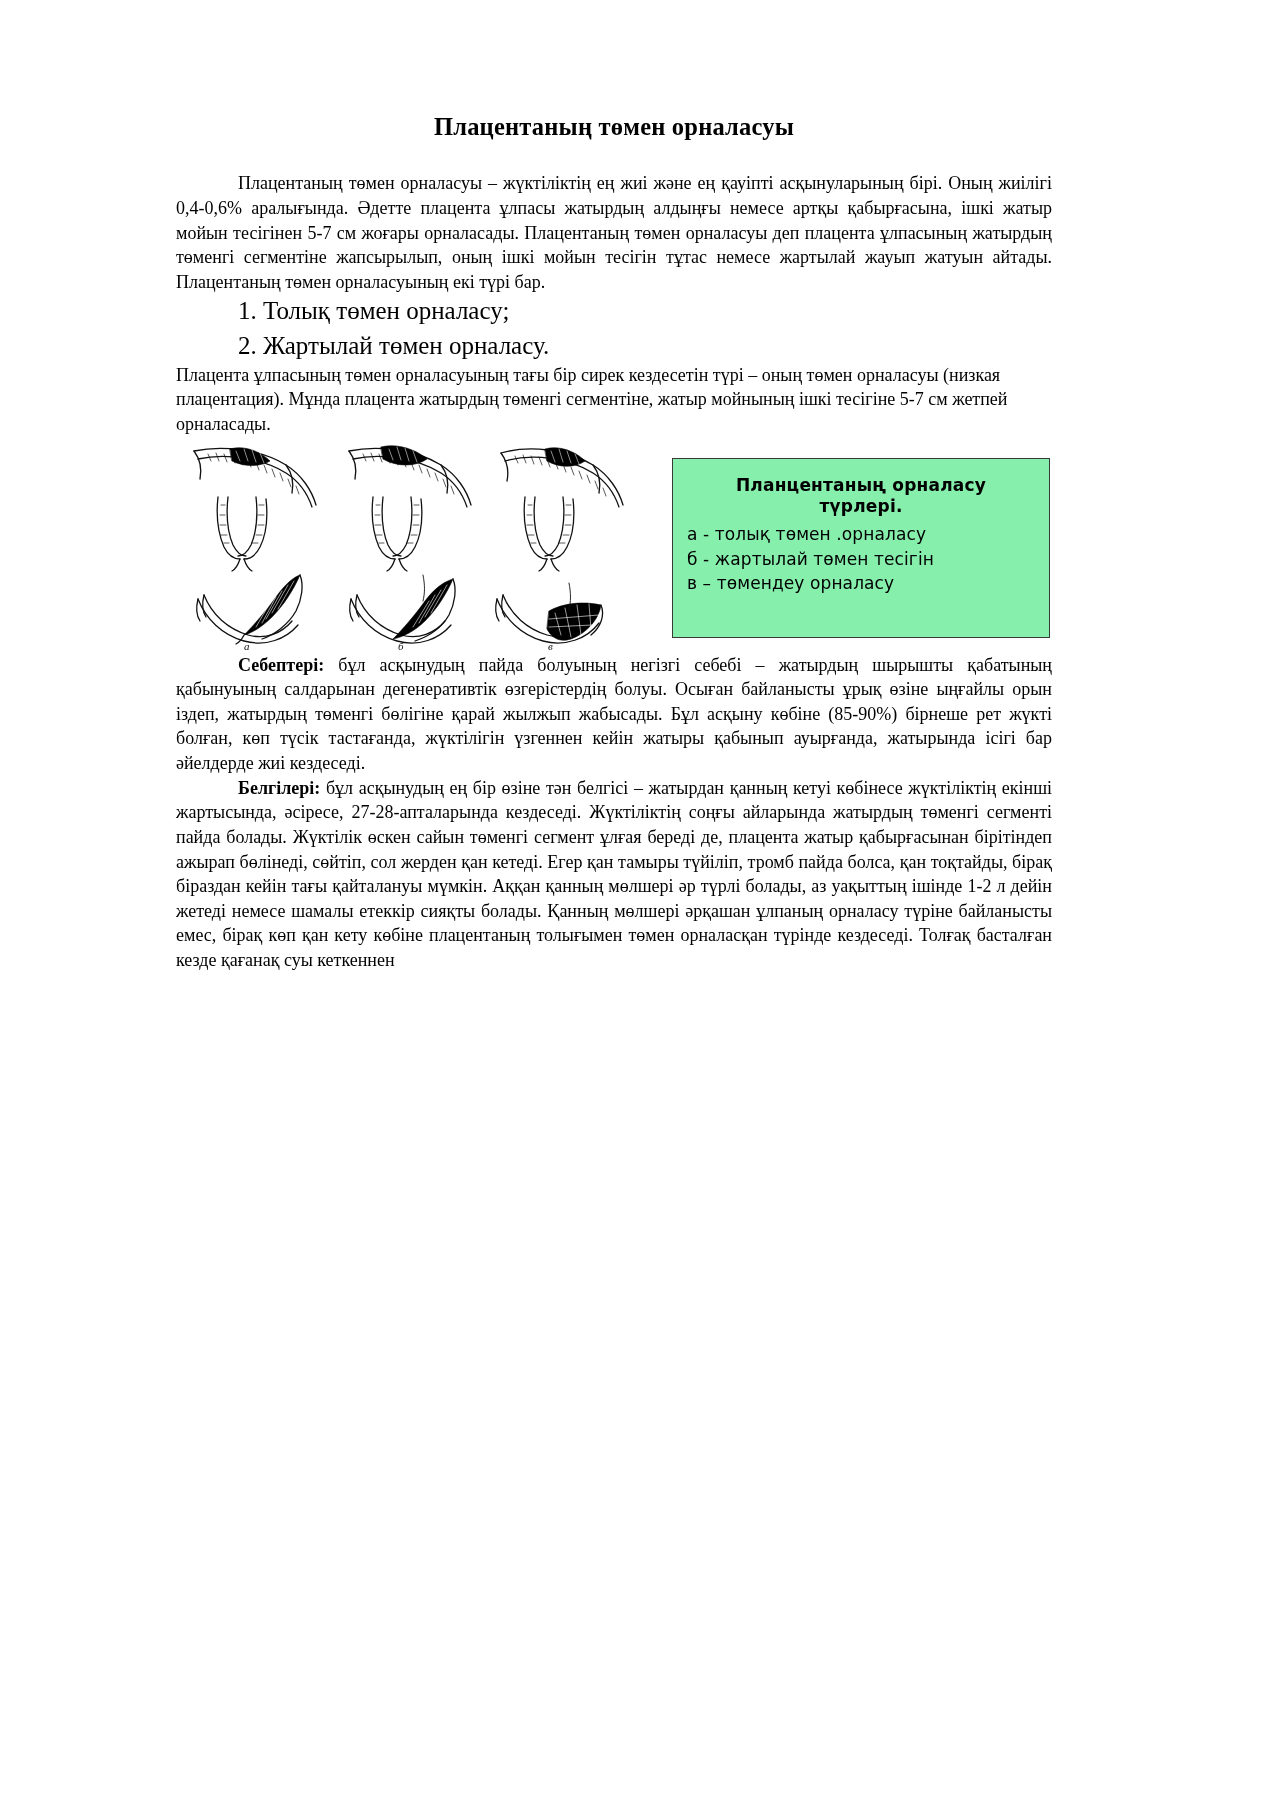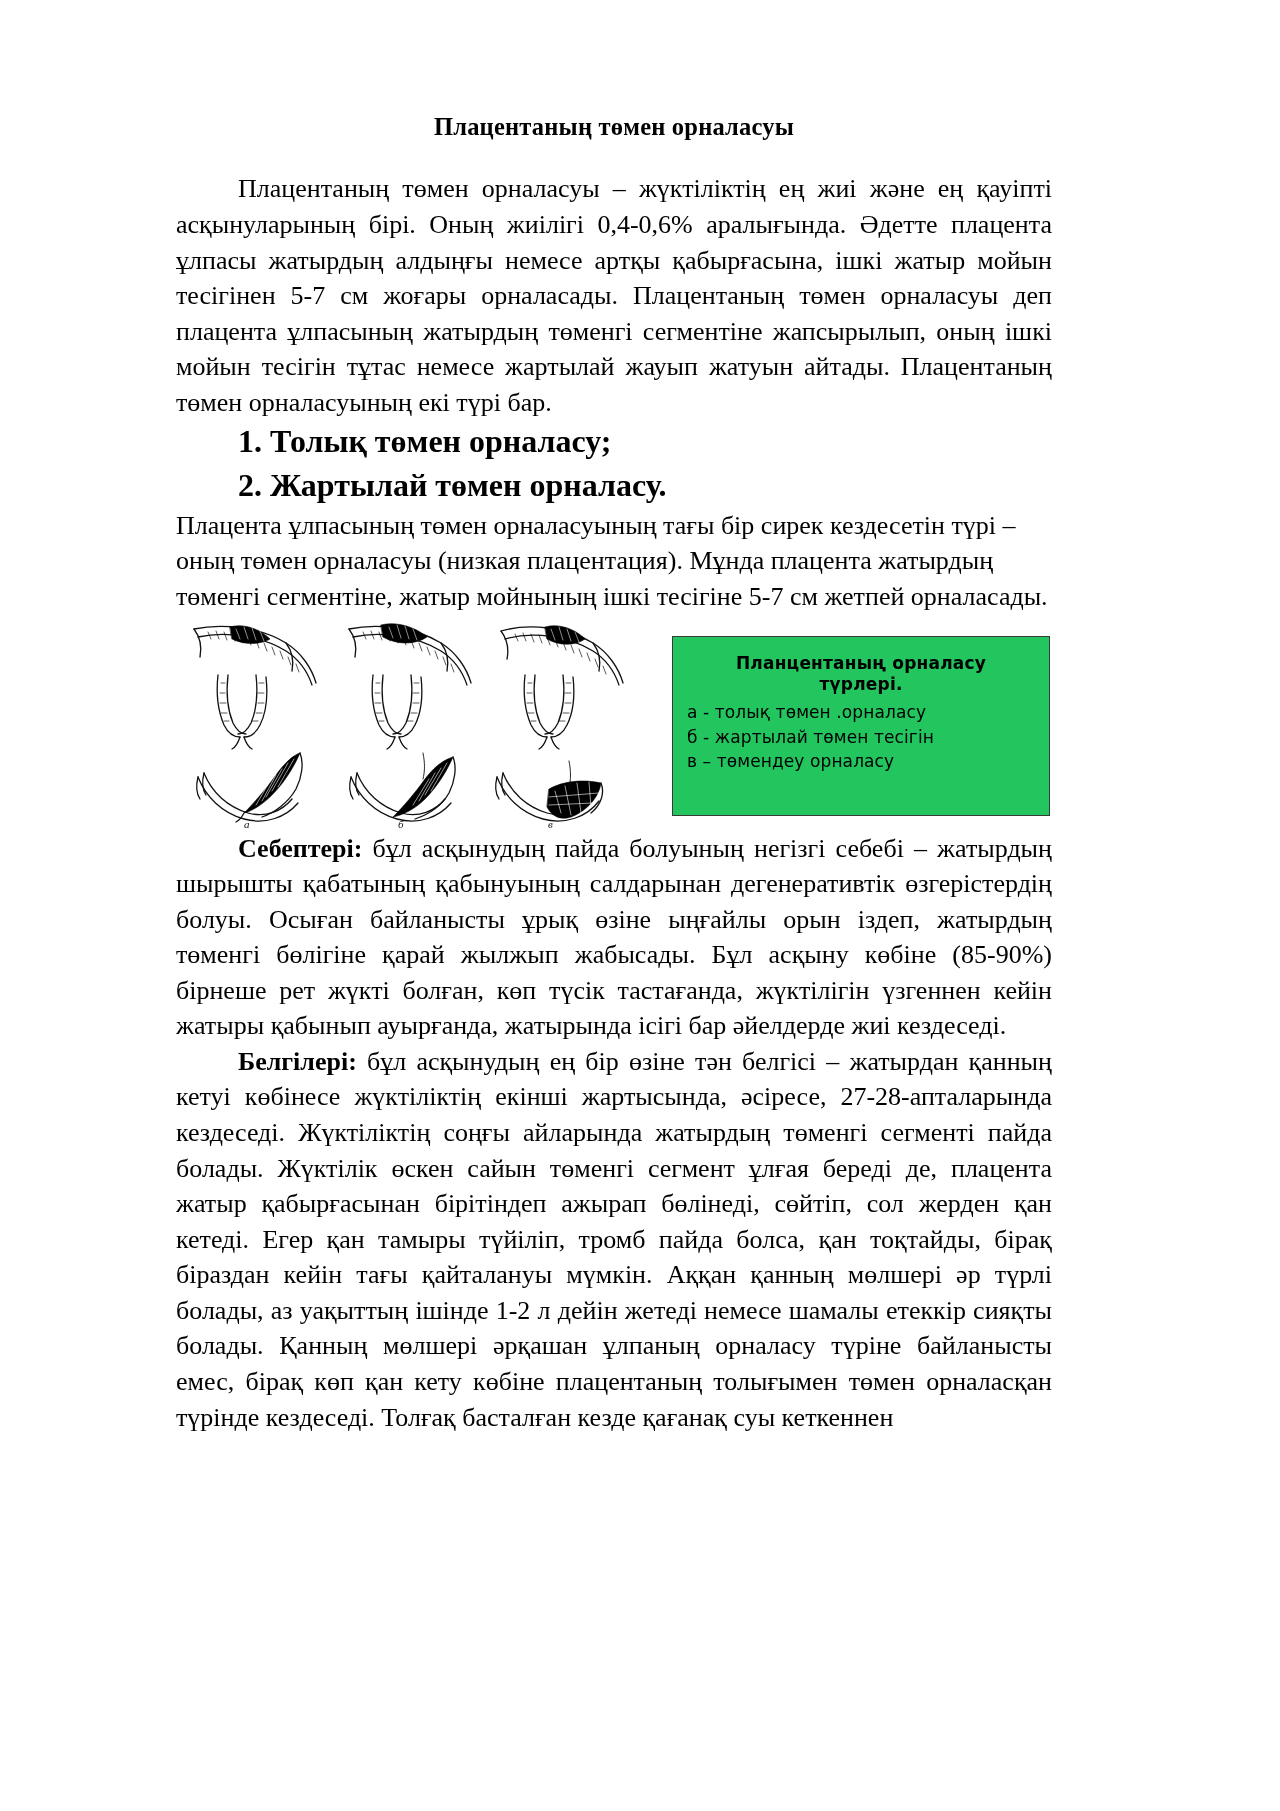--- a/index.html
+++ b/index.html
@@ -29,39 +29,38 @@
   .doc-title {
     font-size: 24.5px;
     font-weight: bold;
     text-align: center;
     letter-spacing: 0.2px;
     margin: 0 0 30px 0;
     line-height: 1.2;
   }
   p.para {
     margin: 0;
-    font-size: 26px;
+    font-size: 18px;
     line-height: 1.368;
     text-align: justify;
     text-indent: 62px;
     hyphens: none;
   }
   p.para.noindent {
     text-indent: 0;
   }
   p.para.leftalign {
     text-align: left;
   }
   p.list-item {
     margin: 0;
-    font-size: 32px;
+    font-size: 25px;
     line-height: 1.368;
     text-align: left;
     text-indent: 62px;
-    font-weight: bold;
   }
   .lead {
     font-weight: bold;
   }
   
   .figure-block {
     position: relative;
     width: 876px;
     height: 210px;
     margin-top: 6px;
@@ -74,21 +73,21 @@
     height: 208px;
   }
   .caption-box {
     position: absolute;
     left: 496px;
     top: 15px;
     width: 378px;
     height: 180px;
     border: 1.5px solid #3a3a3a;
     box-sizing: border-box;
-    background: #22c55e;
+    background: #86efac;
     padding: 16px 14px 0 14px;
     font-family: "DejaVu Sans", sans-serif;
   }
   .caption-title {
     text-align: center;
     font-weight: bold;
     font-size: 17px;
     line-height: 1.28;
     margin: 0 0 4px 0;
     letter-spacing: 0.2px;

